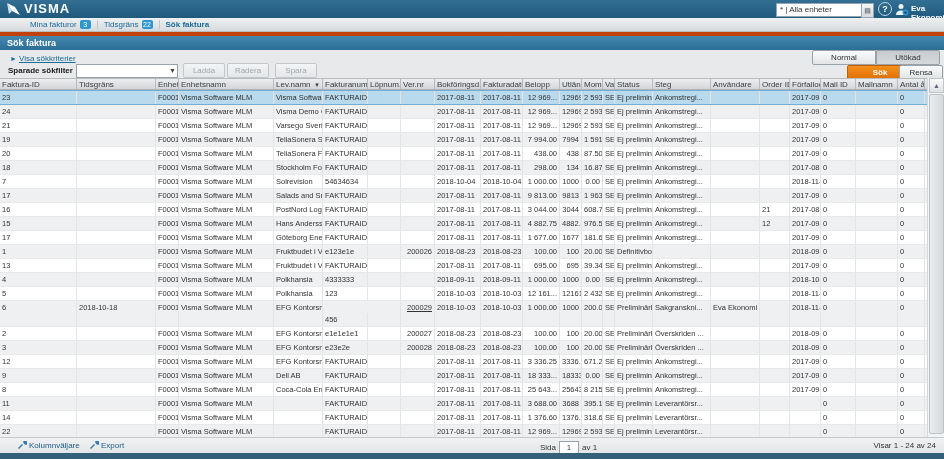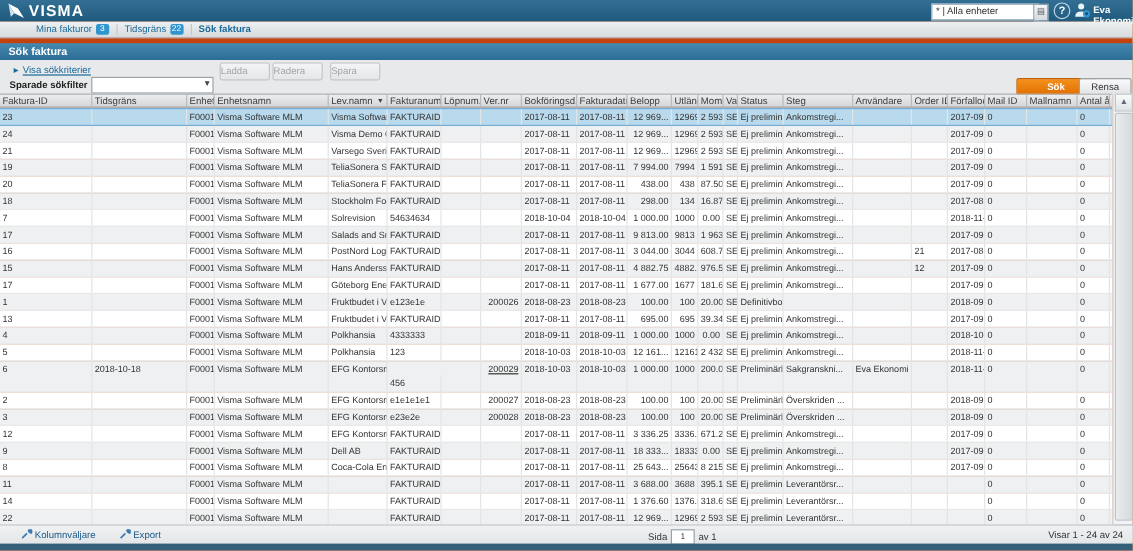--- a/index.html
+++ b/index.html
@@ -51,21 +51,21 @@
              border:1px solid #9aa1a7;background:linear-gradient(#fbfbfc,#e2e5e7);}
   .togglebtn.first{border-radius:2px 0 0 2px;}
   .togglebtn.pressed{background:linear-gradient(#c7cbce,#d6d9dc);border-radius:0 2px 2px 0;}
   #filterlabel{position:absolute;left:8px;top:16px;font-size:8px;font-weight:bold;color:#222;}
   #filterselect{position:absolute;left:76px;top:14px;width:100px;height:12px;background:#fff;
                 border:1px solid #9aa1a7;}
   #filterselect .selarrow{position:absolute;right:1px;top:2px;font-size:7px;color:#444;}
   #btn-ladda{left:183px;}
   #btn-radera{left:227px;}
   #btn-spara{left:275px;}
-  .dimbtn{position:absolute;top:2px;width:40px;height:13px;font-size:8px;color:#a0a6ab;text-align:left;
+  .dimbtn{position:absolute;top:13px;width:40px;height:13px;font-size:8px;color:#a0a6ab;text-align:center;
           line-height:13px;border:1px solid #c3c7cb;background:linear-gradient(#f3f4f5,#e4e6e8);border-radius:2px;}
   #btn-sok{position:absolute;left:847px;top:15px;width:64px;height:13px;background:linear-gradient(#f5901c,#e06f02);
            border:1px solid #c05f00;border-radius:2px;color:#fff;font-size:8px;font-weight:bold;text-align:center;line-height:13px;}
   #btn-rensa{position:absolute;left:899px;top:15px;width:42px;height:13px;background:linear-gradient(#fbfbfc,#dfe2e4);
            border:1px solid #9aa1a7;border-radius:2px;color:#333;font-size:8px;text-align:center;line-height:13px;}
 
   
   #tablewrap{position:absolute;left:0;top:78px;width:927px;height:374px;}
   #theadrow{display:flex;height:12px;background:linear-gradient(#ecedee,#d3d6d9);
             border-top:1px solid #b7bbbe;border-bottom:1px solid #aeb2b6;box-sizing:border-box;}
@@ -86,21 +86,21 @@
   .scrollbtn{position:absolute;left:1px;width:15px;height:15px;background:linear-gradient(#fafbfb,#dfe2e4);
              border:1px solid #c2c6ca;box-sizing:border-box;color:#667;font-size:7px;text-align:center;line-height:13px;}
   #scrollup{top:0;}
   #scrolldown{bottom:0;}
   #scrollthumb{position:absolute;left:1px;top:16px;width:15px;height:340px;
                background:linear-gradient(90deg,#e9ebec,#d7dadd);border:1px solid #bfc3c7;box-sizing:border-box;border-radius:2px;}
   #statusbar{position:absolute;left:0;top:437px;width:944px;height:16px;background:linear-gradient(#f0f1f2,#e2e5e7);
              border-top:1px solid #c6cacd;}
   .footlink{position:absolute;top:3px;font-size:8px;color:#1a5a8a;display:flex;align-items:center;gap:2px;}
   #link-columns{left:18px;}
-  #link-export{left:100px;}
+  #link-export{left:90px;}
   #pagectl{position:absolute;left:540px;top:3px;font-size:8px;color:#333;display:flex;align-items:center;gap:3px;}
   #pageinput{width:14px;height:9px;border:1px solid #9aa1a7;background:#fff;font-size:7px;text-align:center;
              line-height:9px;color:#333;}
   #showing{position:absolute;right:8px;top:3px;font-size:8px;color:#333;}
   #bottomstrip{position:absolute;left:0;top:453px;width:944px;height:6px;background:#35607a;}
 </style>
 </head>
 <body>
 
 <div id="app">
@@ -138,20 +138,24 @@
       </div>
       <div class="subitem active">
         <span class="sublabel">Sök faktura</span>
       </div>
     </div>
 
   <div id="secheader">Sök faktura</div>
 
   <div id="toolbar">
     <div id="criterialink"><span id="criteria-arrow">►</span><span>Visa sökkriterier</span></div>
+    <div id="viewtoggle">
+      <div class="togglebtn first">Normal</div>
+      <div class="togglebtn pressed">Utökad</div>
+    </div>
     <div id="filterlabel">Sparade sökfilter</div>
     <div id="filterselect">
       <span class="selarrow">▼</span>
     </div>
     <div class="dimbtn" id="btn-ladda">Ladda</div>
     <div class="dimbtn" id="btn-radera">Radera</div>
     <div class="dimbtn" id="btn-spara">Spara</div>
     <div id="btn-sok">Sök</div>
     <div id="btn-rensa">Rensa</div>
   </div>

